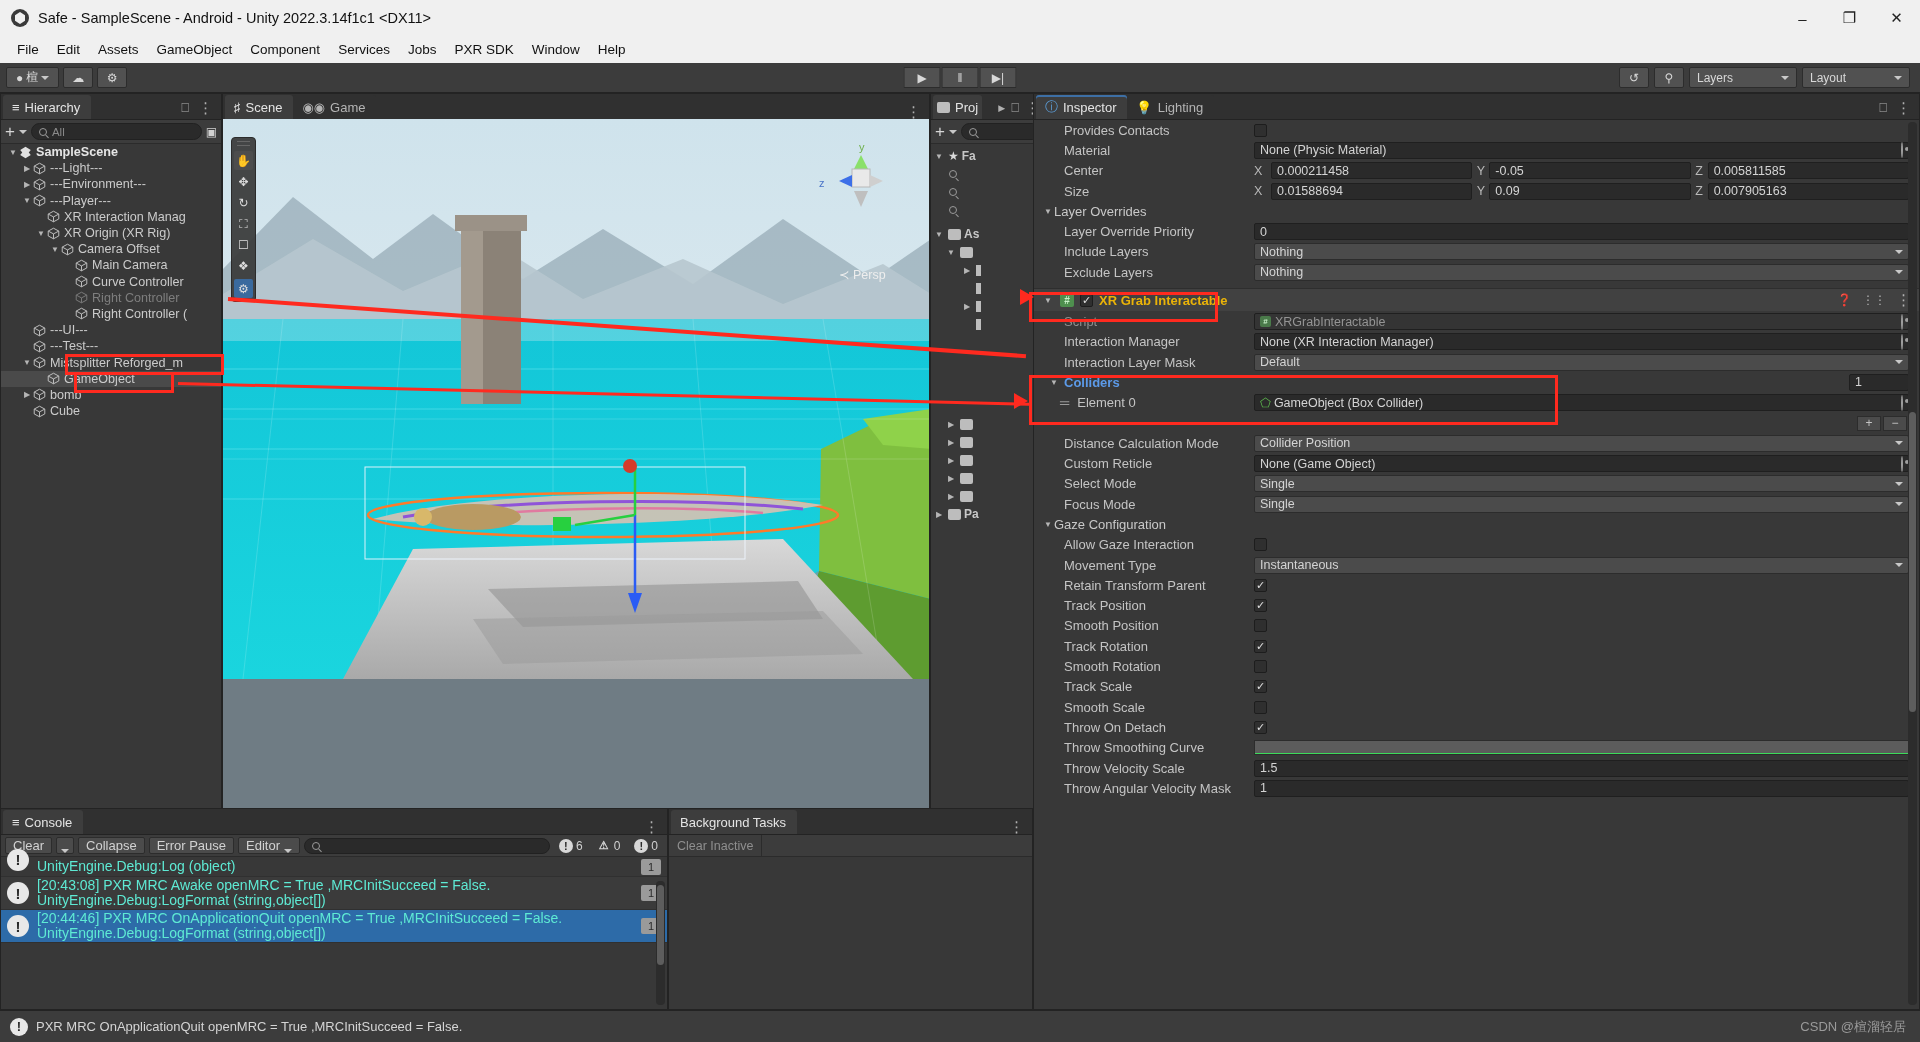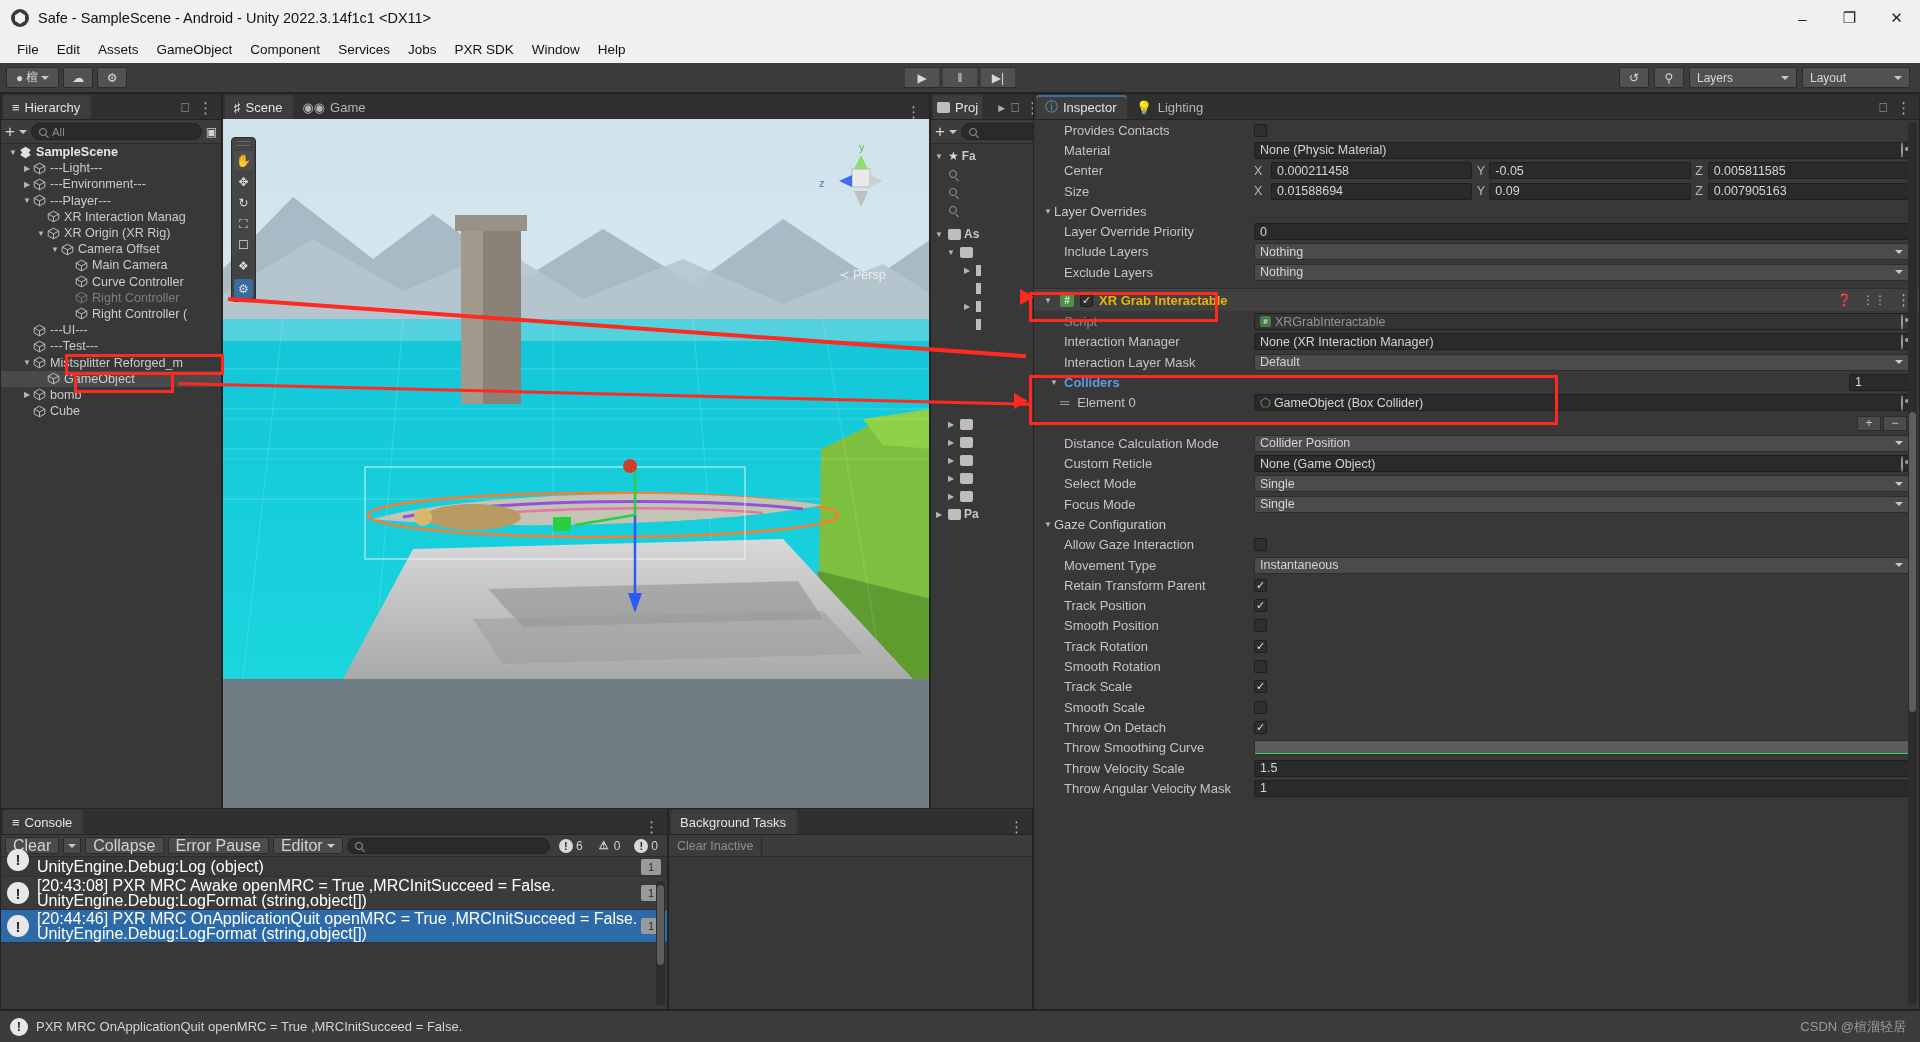--- a/index.html
+++ b/index.html
@@ -115,34 +115,34 @@
   .colliders-hdr { color:#5c9ae8; font-weight:bold; }
   .curvefield { height:15px; background:#5c5c5c; border:1px solid #2c2c2c; flex:1; margin-right:10px;
     position:relative; }
   .curvefield::after { content:""; position:absolute; left:0; right:0; bottom:0; height:1.5px; background:#3ddb5b; }
 
   
   #console { left:0; bottom:0; width:668px; height:202px; }
   .con-toolbar { height:22px; background:#3c3c3c; display:flex; align-items:center; gap:4px;
     padding:0 4px; border-bottom:1px solid #2b2b2b; }
   .cbtn { height:17px; background:#4b4b4b; border:1px solid #2c2c2c; border-radius:2px; padding:0 7px;
-    display:flex; align-items:center; gap:4px; font-size:16px; color:#d2d2d2; }
+    display:flex; align-items:flex-end; gap:4px; font-size:13px; color:#d2d2d2; }
   .consearch { flex:1; height:16px; background:#2a2a2a; border:1px solid #212121; border-radius:8px;
     display:flex; align-items:center; padding:0 7px; gap:5px; }
   .counter { display:flex; align-items:center; gap:3px; padding:0 5px; font-size:12px; color:#d0d0d0; }
   .badge-ico { width:14px;height:14px;border-radius:50%;background:#d8d8d8;color:#2b2b2b;display:flex;
     align-items:center;justify-content:center;font-size:11px;font-weight:bold;}
   .badge-ico.warn { background:transparent;color:#d8d8d8; }
   .logentry { height:33px; display:flex; align-items:center; padding:0 6px; border-bottom:1px solid #303030;
     position:relative; }
   .logentry.alt { background:#3b3b3b; }
   .logentry.selected { background:#2d6ba8; }
   .logicon { width:22px;height:22px;border-radius:50%;background:#e8e8e8;color:#2a2a2a;flex:none;margin-right:8px;
     display:flex;align-items:center;justify-content:center;font-weight:bold;font-size:15px;}
-  .logtext { font-size:16px; line-height:15px; color:#ffffff; }
+  .logtext { font-size:14px; line-height:15px; color:#5eead4; }
   .logcount { margin-left:auto; width:20px;height:16px;background:#9a9a9a;color:#2a2a2a;border-radius:2px;
     display:flex;align-items:center;justify-content:center;font-size:11px; }
 
   
   #bgtasks { left:668px; bottom:0; width:365px; height:202px; }
   .bg-toolbar { height:22px; background:#3c3c3c; display:flex; align-items:center;
     border-bottom:1px solid #2b2b2b; }
   .bg-clear { padding:0 8px; font-size:12.5px; color:#8f8f8f; border-right:1px solid #2b2b2b; height:22px;
     display:flex; align-items:center; }
 

